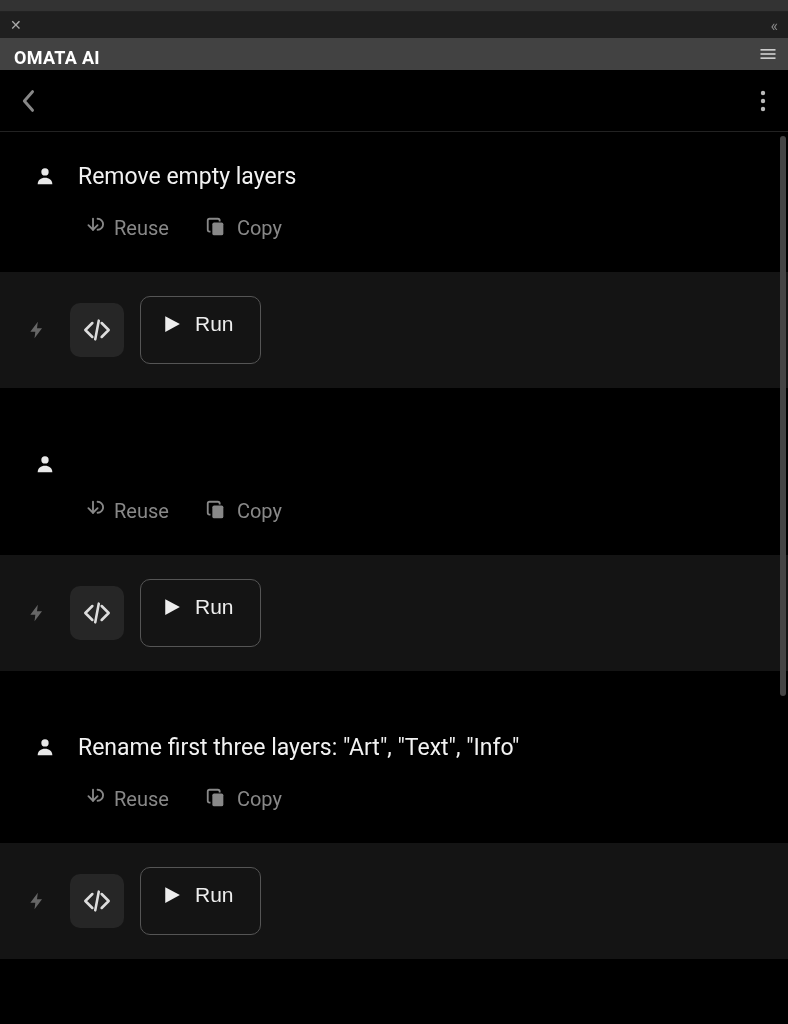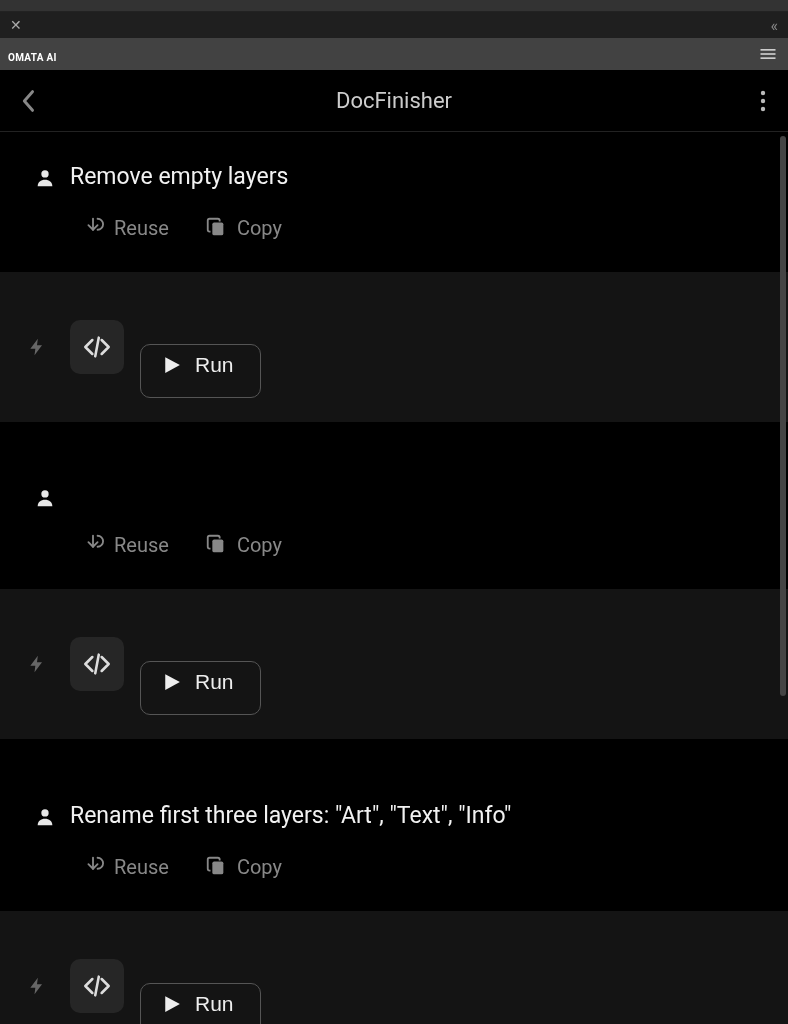--- a/index.html
+++ b/index.html
@@ -34,22 +34,22 @@
     height: 32px;
     background: #424242;
     display: flex;
     align-items: stretch;
     justify-content: space-between;
   }
   .tab {
     background: #424242;
     color: #fff;
     font-weight: 700;
-    font-size: 10px;
-    padding: 6px 14px 0 8px;
+    font-size: 18px;
+    padding: 6px 14px 0 14px;
     letter-spacing: 0.3px;
     display: flex;
     align-items: center;
     border-top: none;
     text-align: right;
   }
   .hamburger {
     color: #ccc;
     padding: 0 10px;
     display: flex;
@@ -106,23 +106,23 @@
     height: 560px;
     background: #444;
     border-radius: 3px;
   }
   
   .entry {
     padding: 0 0 0 0;
   }
   .prompt {
     display: flex;
-    align-items: center;
+    align-items: flex-start;
     padding: 0 22px 0 34px;
-    gap: 14px;
+    gap: 22px;
   }
   .avatar {
     width: 22px;
     height: 22px;
     flex-shrink: 0;
     margin-top: 3px;
   }
   .avatar svg { width: 100%; height: 100%; fill: #e8e8e8; }
   .prompt-text {
     color: #f2f2f2;
@@ -165,32 +165,31 @@
     background: #262626;
     border-radius: 10px;
     display: flex;
     align-items: center;
     justify-content: center;
     color: #ddd;
     cursor: pointer;
   }
   .code-chip svg { width: 28px; height: 28px; }
   .run-btn {
-    height: 54px;
+    height: 68px;
     padding: 0 26px 11px 22px;
     border: 1.5px solid #555;
     border-radius: 10px;
     background: transparent;
     color: #eee;
     font-size: 21px;
     display: flex;
     align-items: center;
     gap: 14px;
     cursor: pointer;
-    margin-top: 48px;
   }
   .run-btn svg { width: 18px; height: 18px; fill: #eee; }
   
   .gap { height: 62px; }
 </style>
 </head>
 <body>
 
 <div class="window-chrome"></div>
 
@@ -211,21 +210,20 @@
       </svg>
   </div>
 </div>
 
 <div class="header">
   <div class="back">
     <svg viewBox="0 0 12 20" fill="none" stroke="#888" stroke-width="2.5" stroke-linecap="round" stroke-linejoin="round">
         <polyline points="9,2 2,10 9,18"></polyline>
       </svg>
   </div>
-  <div class="title">DocFinisher</div>
   <div class="more">
     <svg viewBox="0 0 6 24" fill="#bbb">
         <circle cx="3" cy="4" r="2.2"></circle>
         <circle cx="3" cy="12" r="2.2"></circle>
         <circle cx="3" cy="20" r="2.2"></circle>
       </svg>
   </div>
 </div>
 
 <div class="scroll">

